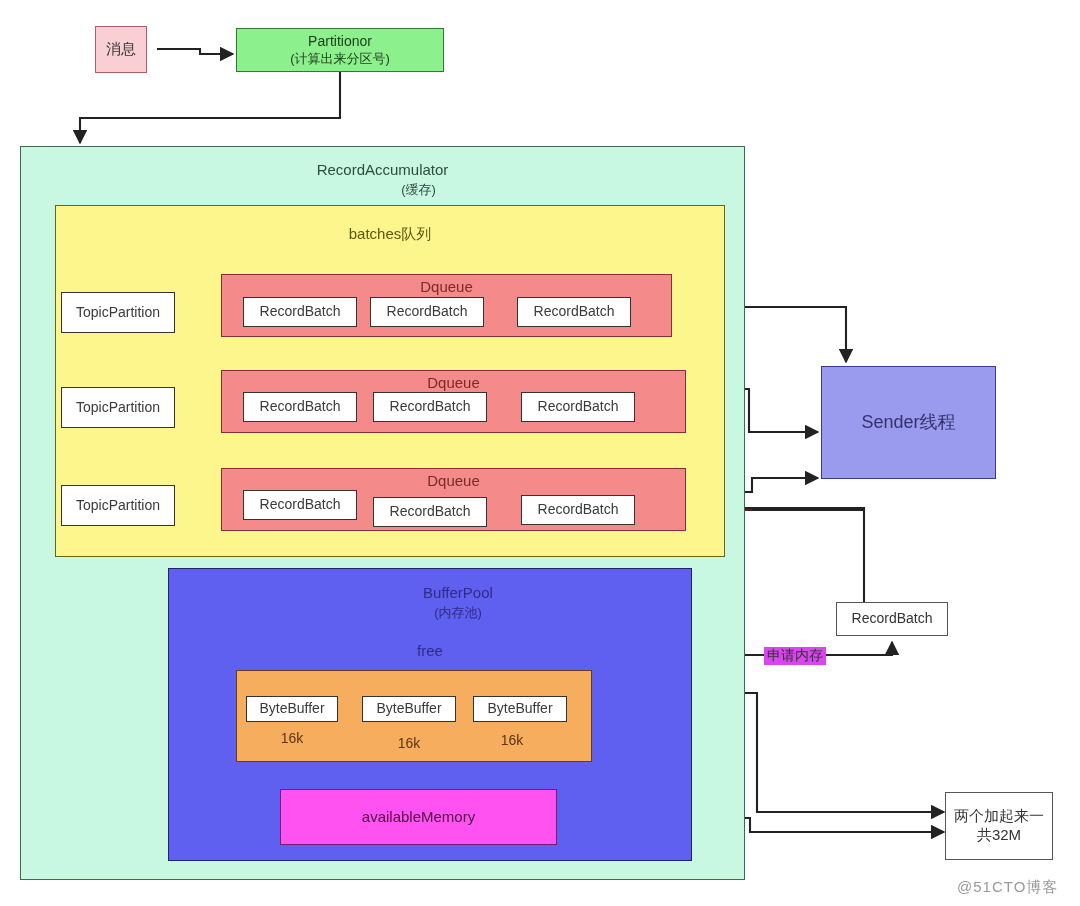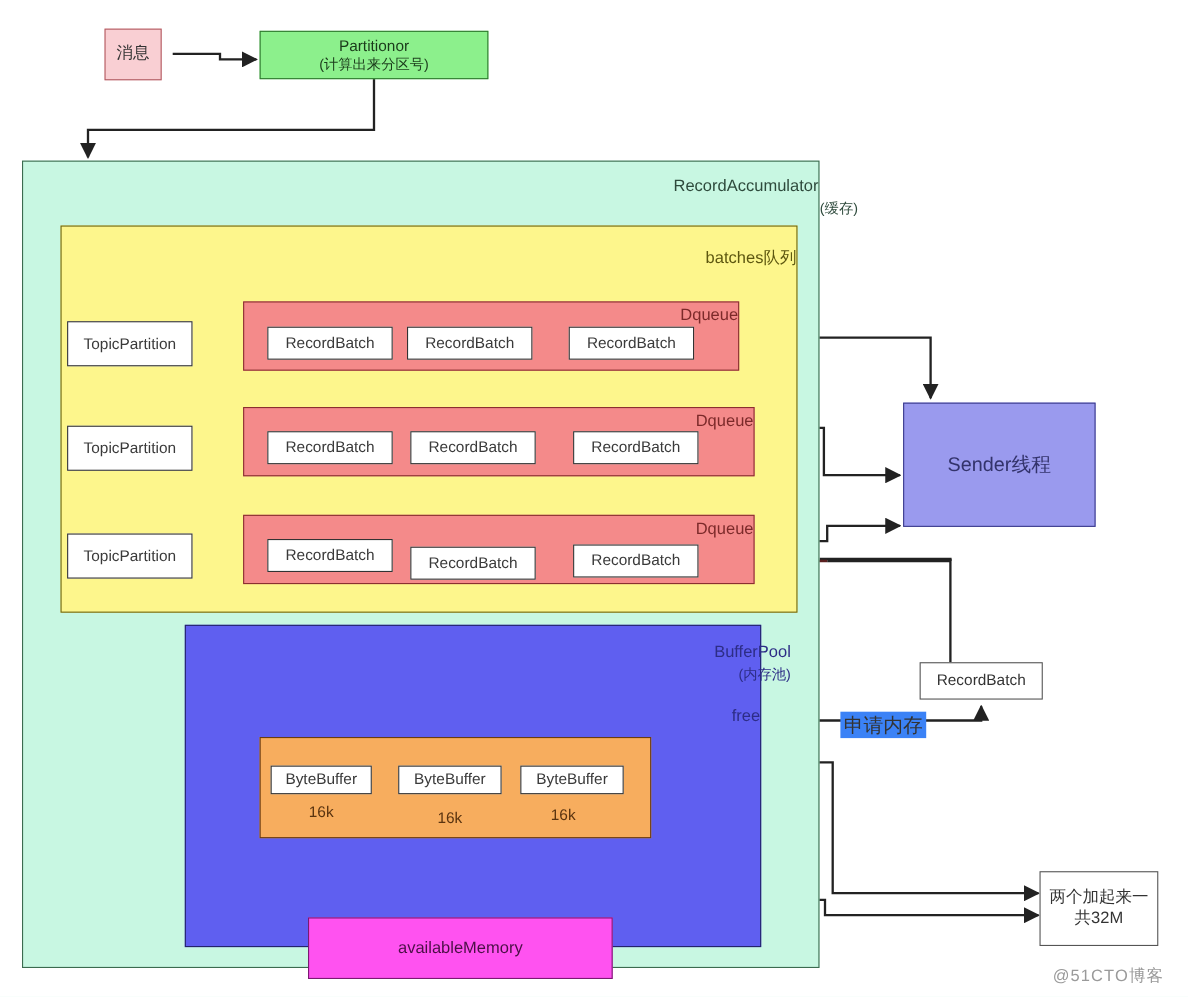--- a/index.html
+++ b/index.html
@@ -32,36 +32,36 @@
   }
   
   .t-msg{background:#f9cfd3;border:1.6px solid #b25c63;color:#333333;}
   .t-part{background:#8cf08c;border:1.6px solid #2f7a2f;color:#1b3b1b;}
   .t-accum{background:#c8f7e2;border:1.8px solid #3b6b4f;}
   .t-batches{background:#fdf68c;border:1.8px solid #6b6410;}
   .t-dqueue{background:#f48a8a;border:1.8px solid #8a2f2f;}
   .t-white{background:#ffffff;border:1.7px solid #333333;color:#3a3a3a;}
   .t-pool{background:#5f5ff0;border:1.8px solid #23236b;}
   .t-orange{background:#f7ad5e;border:1.8px solid #6b3b10;}
-  .t-magenta{background:#ff52f0;border:1.8px solid #7a1a72;color:#4a1045;margin-top:45px;}
+  .t-magenta{background:#ff52f0;border:1.8px solid #7a1a72;color:#4a1045;}
   .t-sender{background:#9a9aee;border:1.7px solid #3a3a8a;color:#33336b;}
   .t-plain{background:#ffffff;border:1.7px solid #555555;color:#333333;}
 
-  .hdr{position:absolute;width:100%;text-align:right;}
+  .hdr{position:absolute;width:100%;text-align:center;}
   .accum-title{color:#2e4a3c;font-size:15px;}
   .batches-title{color:#5d5710;font-size:15px;}
   .dq-title{color:#7c2a2a;font-size:15px;}
   .pool-title{color:#2a2a7a;font-size:15px;padding-left:28px;}
   .free-title{color:#2a2a7a;font-size:15px;}
   .k16{position:absolute;color:#5a3410;font-size:14px;text-align:center;}
   .wirelabel{
     position:absolute;
-    background:#3b82f6;
+    background:#d946ef;
     color:#333333;
-    font-size:18px;
+    font-size:14px;
     padding:0 3px;
     white-space:nowrap;
   }
   .watermark{
     position:absolute;
     color:#9a9a9a;
     font-size:15px;
     letter-spacing:1px;
     white-space:nowrap;
   }

